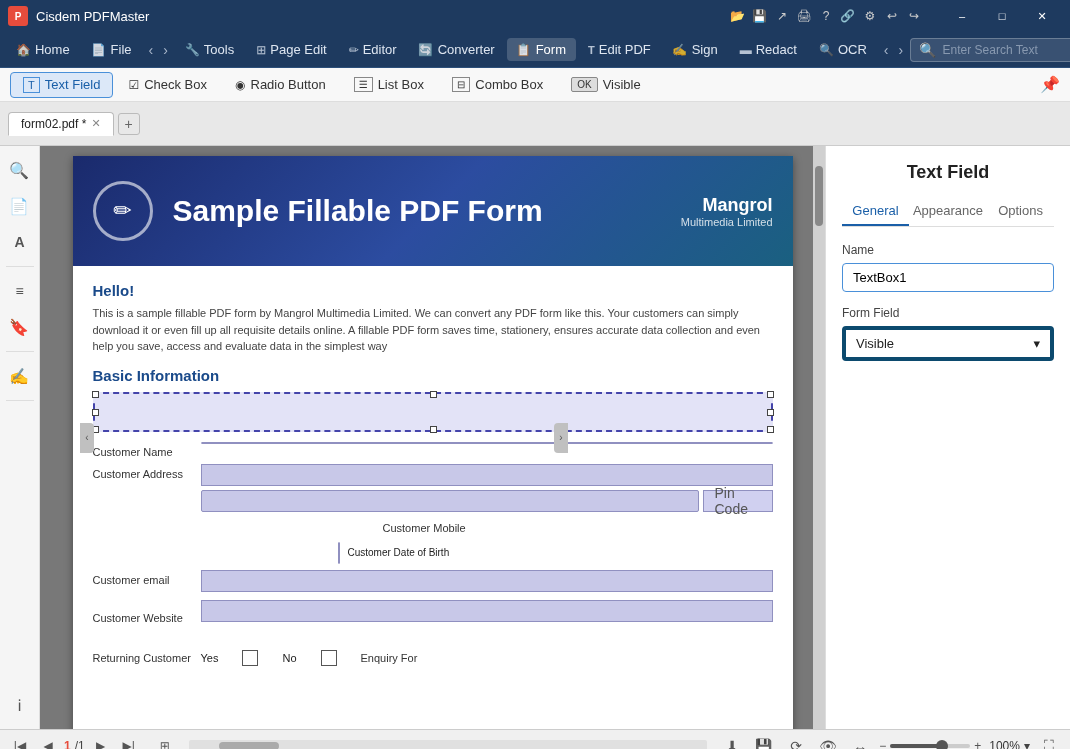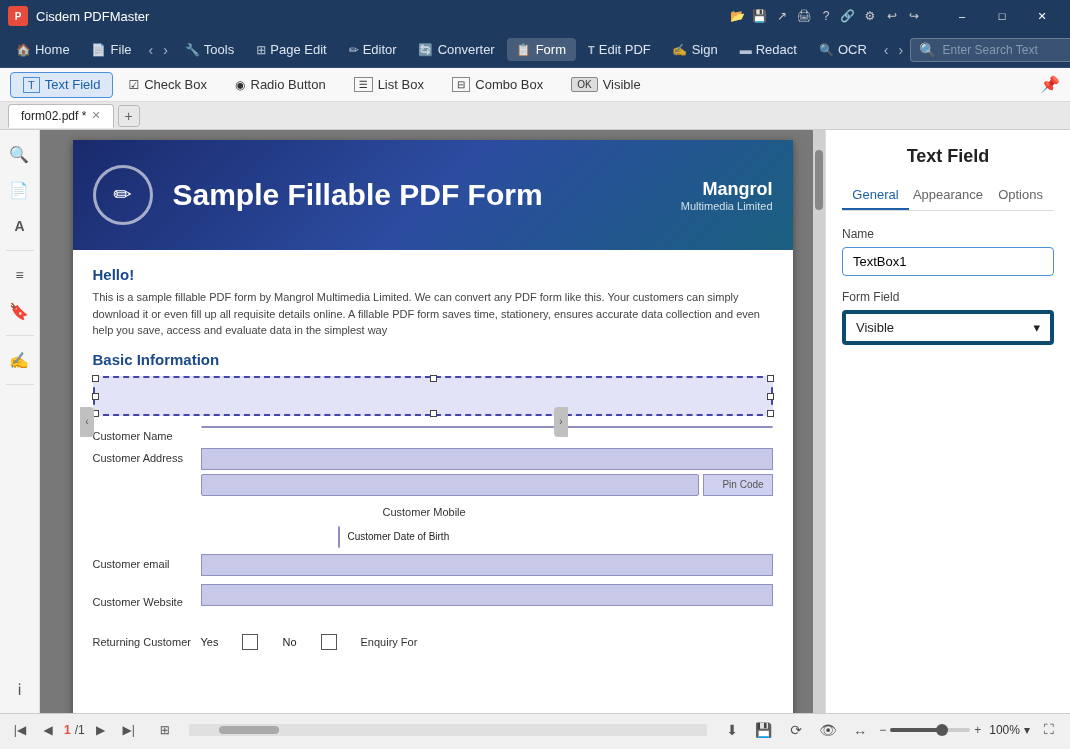--- a/index.html
+++ b/index.html
@@ -94,21 +94,21 @@
       color: #333;
       border: 1px solid transparent;
     }
     .ft-btn.active { background: #dce8f8; border-color: #4a90d9; color: #1a5fa8; }
     .ft-btn .ft-icon { font-size: 12px; }
     .ft-pin { margin-left: auto; color: #555; font-size: 16px; cursor: pointer; }
 
     
     #tabbar {
       background: #e8e8e8;
-      height: 28px;
+      height: 44px;
       display: flex;
       align-items: center;
       padding: 0 8px;
       border-bottom: 1px solid #ccc;
       gap: 4px;
       text-align: center;
     }
     .tab-item {
       background: #d0d0d0;
       border: 1px solid #bbb;
@@ -203,21 +203,21 @@
       background: #c8c8e8;
       border: 1px solid #9090c0;
       border-radius: 2px;
     }
     .form-field-pin { 
       width: 70px; height: 22px; background: #d0d0f0;
       border: 1px solid #9090c0; 
       display: flex; align-items: center; justify-content: center;
       font-size: 10px; color: #555;
     }
-    .pin-label { font-size: 10px; padding-left: 11px; }
+    .pin-label { font-size: 14px; padding-left: 11px; }
 
     .address-fields { flex: 1; display: flex; flex-direction: column; gap: 4px; }
     .address-field { height: 22px; background: #c8c8e8; border: 1px solid #9090c0; }
     .address-row2 { display: flex; gap: 4px; }
     .mobile-dob { display: flex; align-items: center; gap: 4px; }
     .dob-label { font-size: 10px; }
     .ew-fields { display: flex; flex-direction: column; gap: 4px; }
     .ew-field { height: 22px; background: #c8c8e8; border: 1px solid #9090c0; }
 
     .returning-row { display: flex; align-items: center; margin-top: 26px; gap: 8px; font-size: 11px; }

